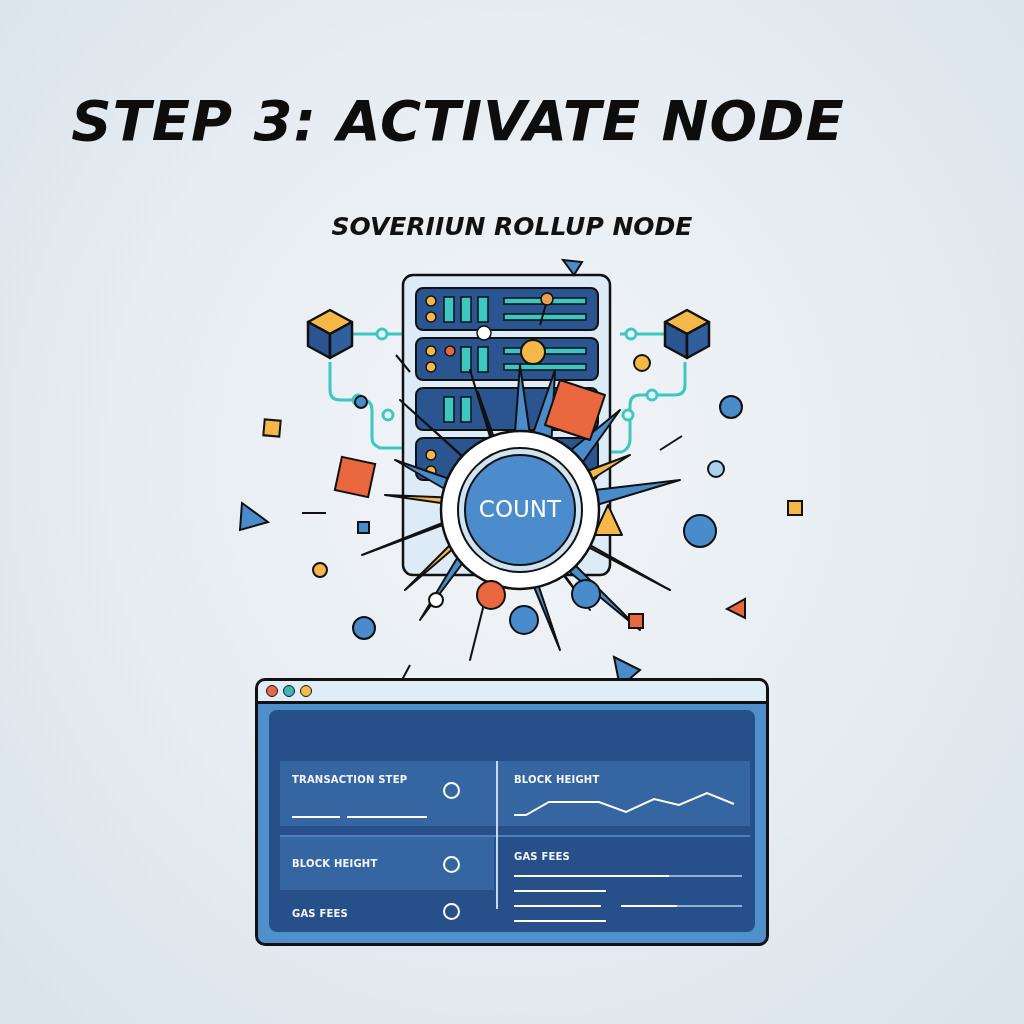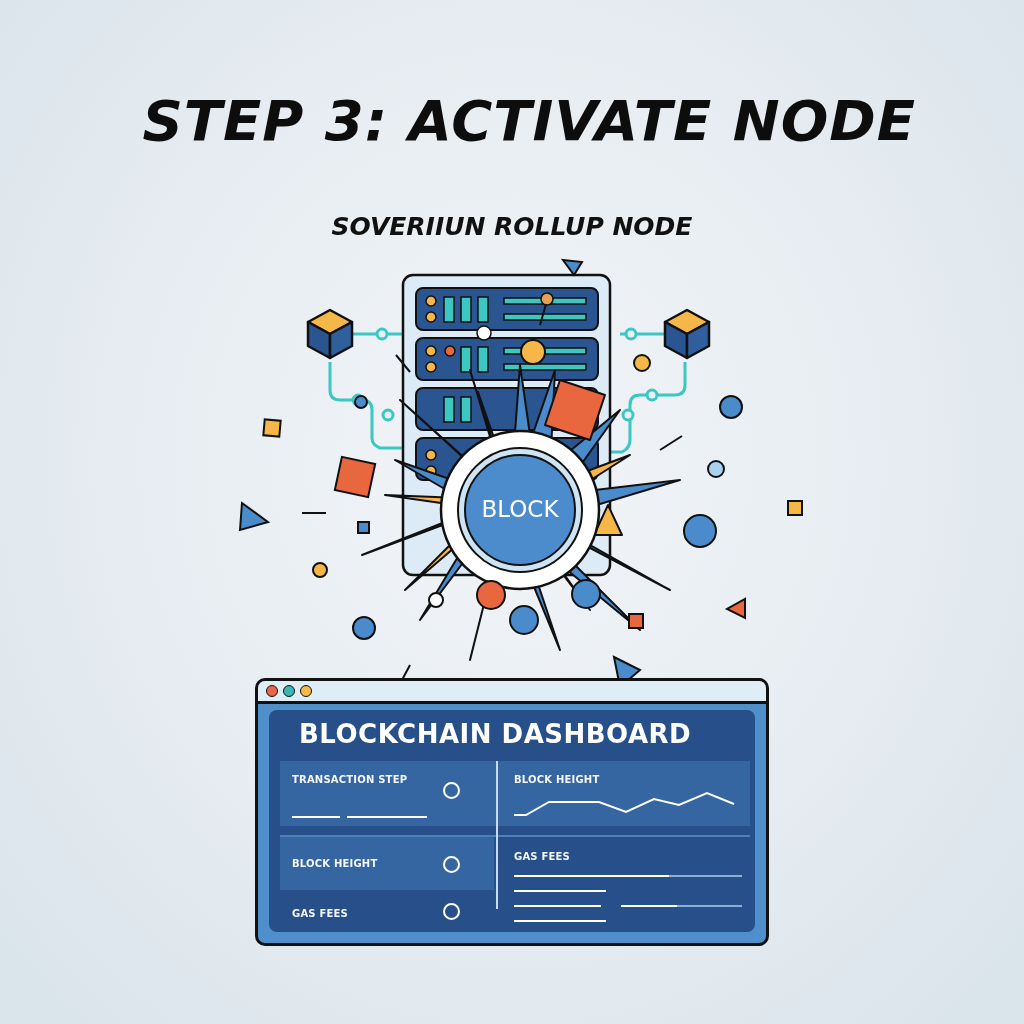--- a/index.html
+++ b/index.html
@@ -1,19 +1,19 @@
 <!DOCTYPE html>
 <html><head>
 <meta charset="utf-8">
 <style>
   html,body{margin:0;padding:0;}
   body{width:1024px;height:1024px;overflow:hidden;position:relative;
     background:radial-gradient(ellipse at 50% 45%, #f2f5f8 0%, #e6ecf1 55%, #d8e3ea 100%);
     font-family:"Liberation Sans", sans-serif;}
-  .title{position:absolute;left:0;width:916px;top:88px;text-align:right;
+  .title{position:absolute;left:0;width:916px;top:88px;text-align:center;
     font-family:"DejaVu Sans", sans-serif;font-weight:bold;font-style:italic;
     font-size:56px;letter-spacing:1px;color:#0d0d0d;}
   .subtitle{position:absolute;left:0;width:1024px;top:212px;text-align:center;
     font-family:"DejaVu Sans", sans-serif;font-weight:bold;font-style:italic;
     font-size:25px;color:#111;}
   svg.scene{position:absolute;left:0;top:0;}
   .start-label{position:absolute;left:462px;top:496px;width:116px;text-align:center;
     font-family:"DejaVu Sans", sans-serif;font-size:23px;color:#ffffff;cursor:pointer;}
   .dash{position:absolute;left:255px;top:678px;width:514px;height:268px;
     border:3px solid #111;border-radius:10px;background:#4f8fcb;box-sizing:border-box;}
@@ -152,30 +152,29 @@
     <polygon points="614,657 640,670 620,687" fill="#4a8ccb"></polygon>
   </g>
   <g stroke="#111" stroke-width="2">
     <line x1="302" y1="513" x2="326" y2="513"></line>
     <line x1="660" y1="450" x2="682" y2="436"></line>
     <line x1="396" y1="355" x2="410" y2="372"></line>
     <line x1="402" y1="680" x2="410" y2="665"></line>
   </g>
 </svg>
 
-<div class="start-label">BLOCK</div>
+<div class="start-label">COUNT</div>
 
 <div class="dash">
   <div class="titlebar">
     <span class="dot" style="left:8px;background:#e8664a"></span>
     <span class="dot" style="left:25px;background:#3cb8b4"></span>
     <span class="dot" style="left:42px;background:#f5b84a"></span>
   </div>
   <div class="inner">
-    <div class="dash-title">BLOCKCHAIN DASHBOARD</div>
 
     <div class="panel" style="left:11px;top:51px;width:470px;height:65px;"></div>
     <div class="panel" style="left:11px;top:125px;width:214px;height:55px;"></div>
     <div style="position:absolute;left:11px;top:125px;width:470px;height:2px;background:#4d7fba;"></div>
 
     <div class="lbl" style="left:23px;top:64px;">TRANSACTION STEP</div>
     <div class="ring" style="left:174px;top:72px;"></div>
     <div class="bar" style="left:23px;top:106px;width:48px;"></div>
     <div class="bar" style="left:78px;top:106px;width:80px;"></div>
 

